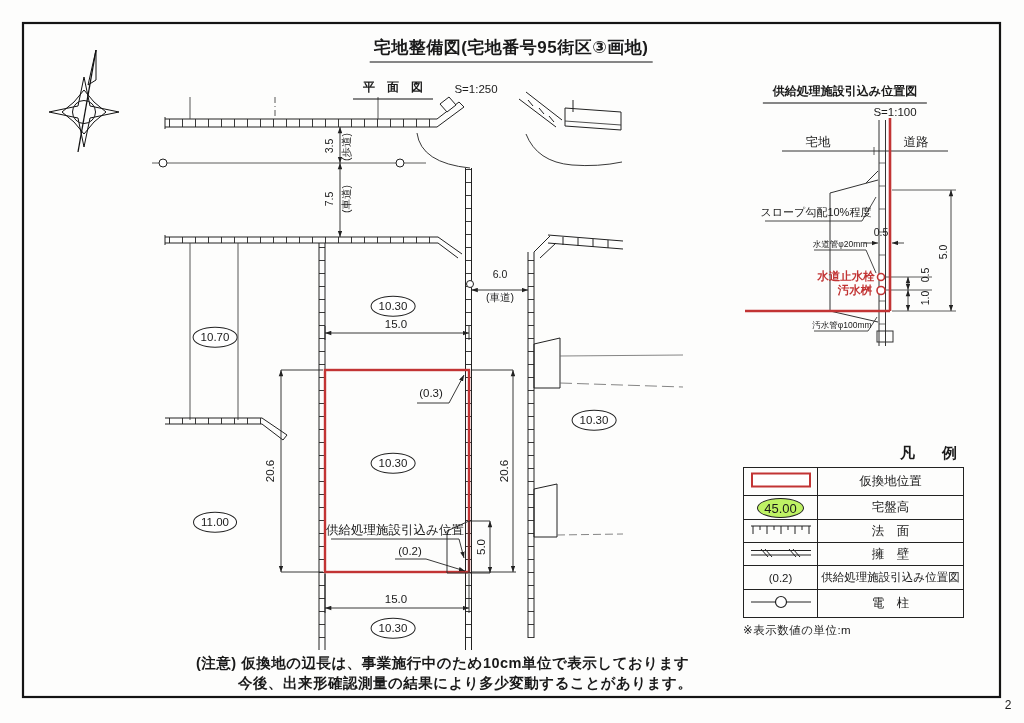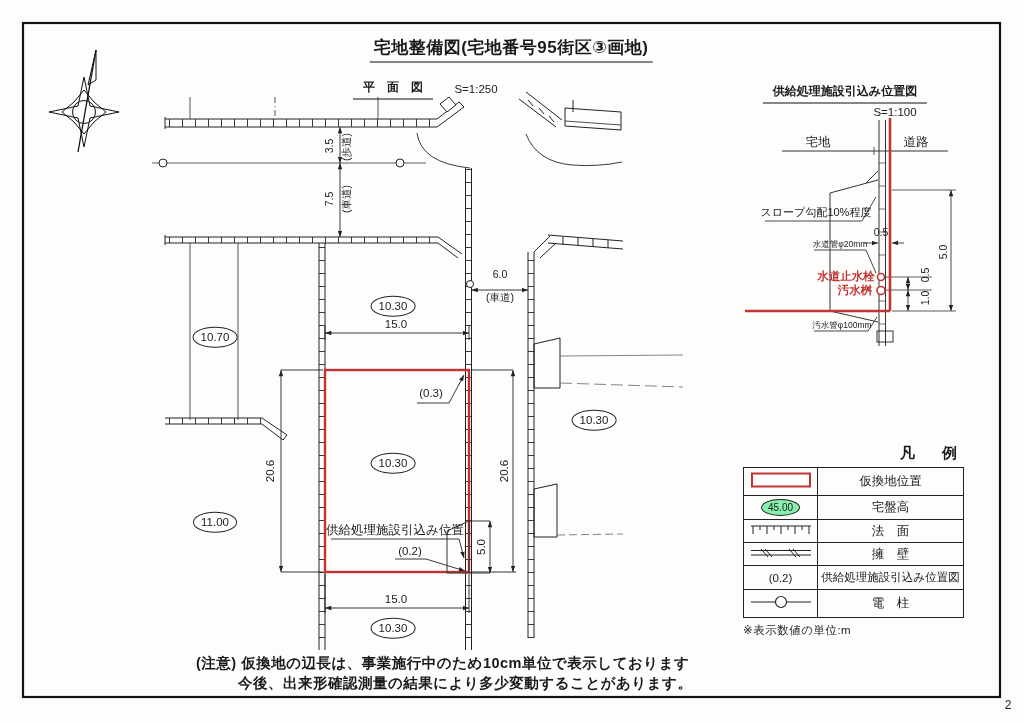--- a/index.html
+++ b/index.html
@@ -17,21 +17,21 @@
   .small{font-size:8.5px;}
   .kdim{font-size:10.5px;}
   .note-line{position:absolute;font-size:14.5px;font-weight:600;white-space:nowrap;letter-spacing:.5px;}
   .legend-wrap{position:absolute;left:743px;top:444px;width:220px;}
   .legend-head{text-align:right;font-size:15px;font-weight:bold;letter-spacing:6px;margin-bottom:4px;}
   table.legend{border-collapse:collapse;width:220px;border:1.6px solid #222;table-layout:fixed;}
   table.legend td{border:1px solid #222;text-align:center;vertical-align:middle;
                   font-size:12.5px;padding:0;overflow:hidden;}
   .unit-note{margin-top:5px;text-align:left;font-size:11.5px;letter-spacing:.5px;}
   .oval-inline{display:inline-block;border:1.1px solid #222;border-radius:50%;
-               font-size:10px;line-height:1;padding:3px 6px 2px;background:#86efac;}
+               font-size:13px;line-height:1;padding:3px 6px 2px;background:#bef264;}
 </style>
 </head>
 <body>
 
 <div id="sheet">
 
   <svg id="linework" width="1024" height="723" viewBox="0 0 1024 723">
     <defs>
       <marker id="mA" markerWidth="8" markerHeight="6" refX="7" refY="2.5" orient="auto">
         <path d="M0,0L7,2.5L0,5Z" fill="#222"></path>

